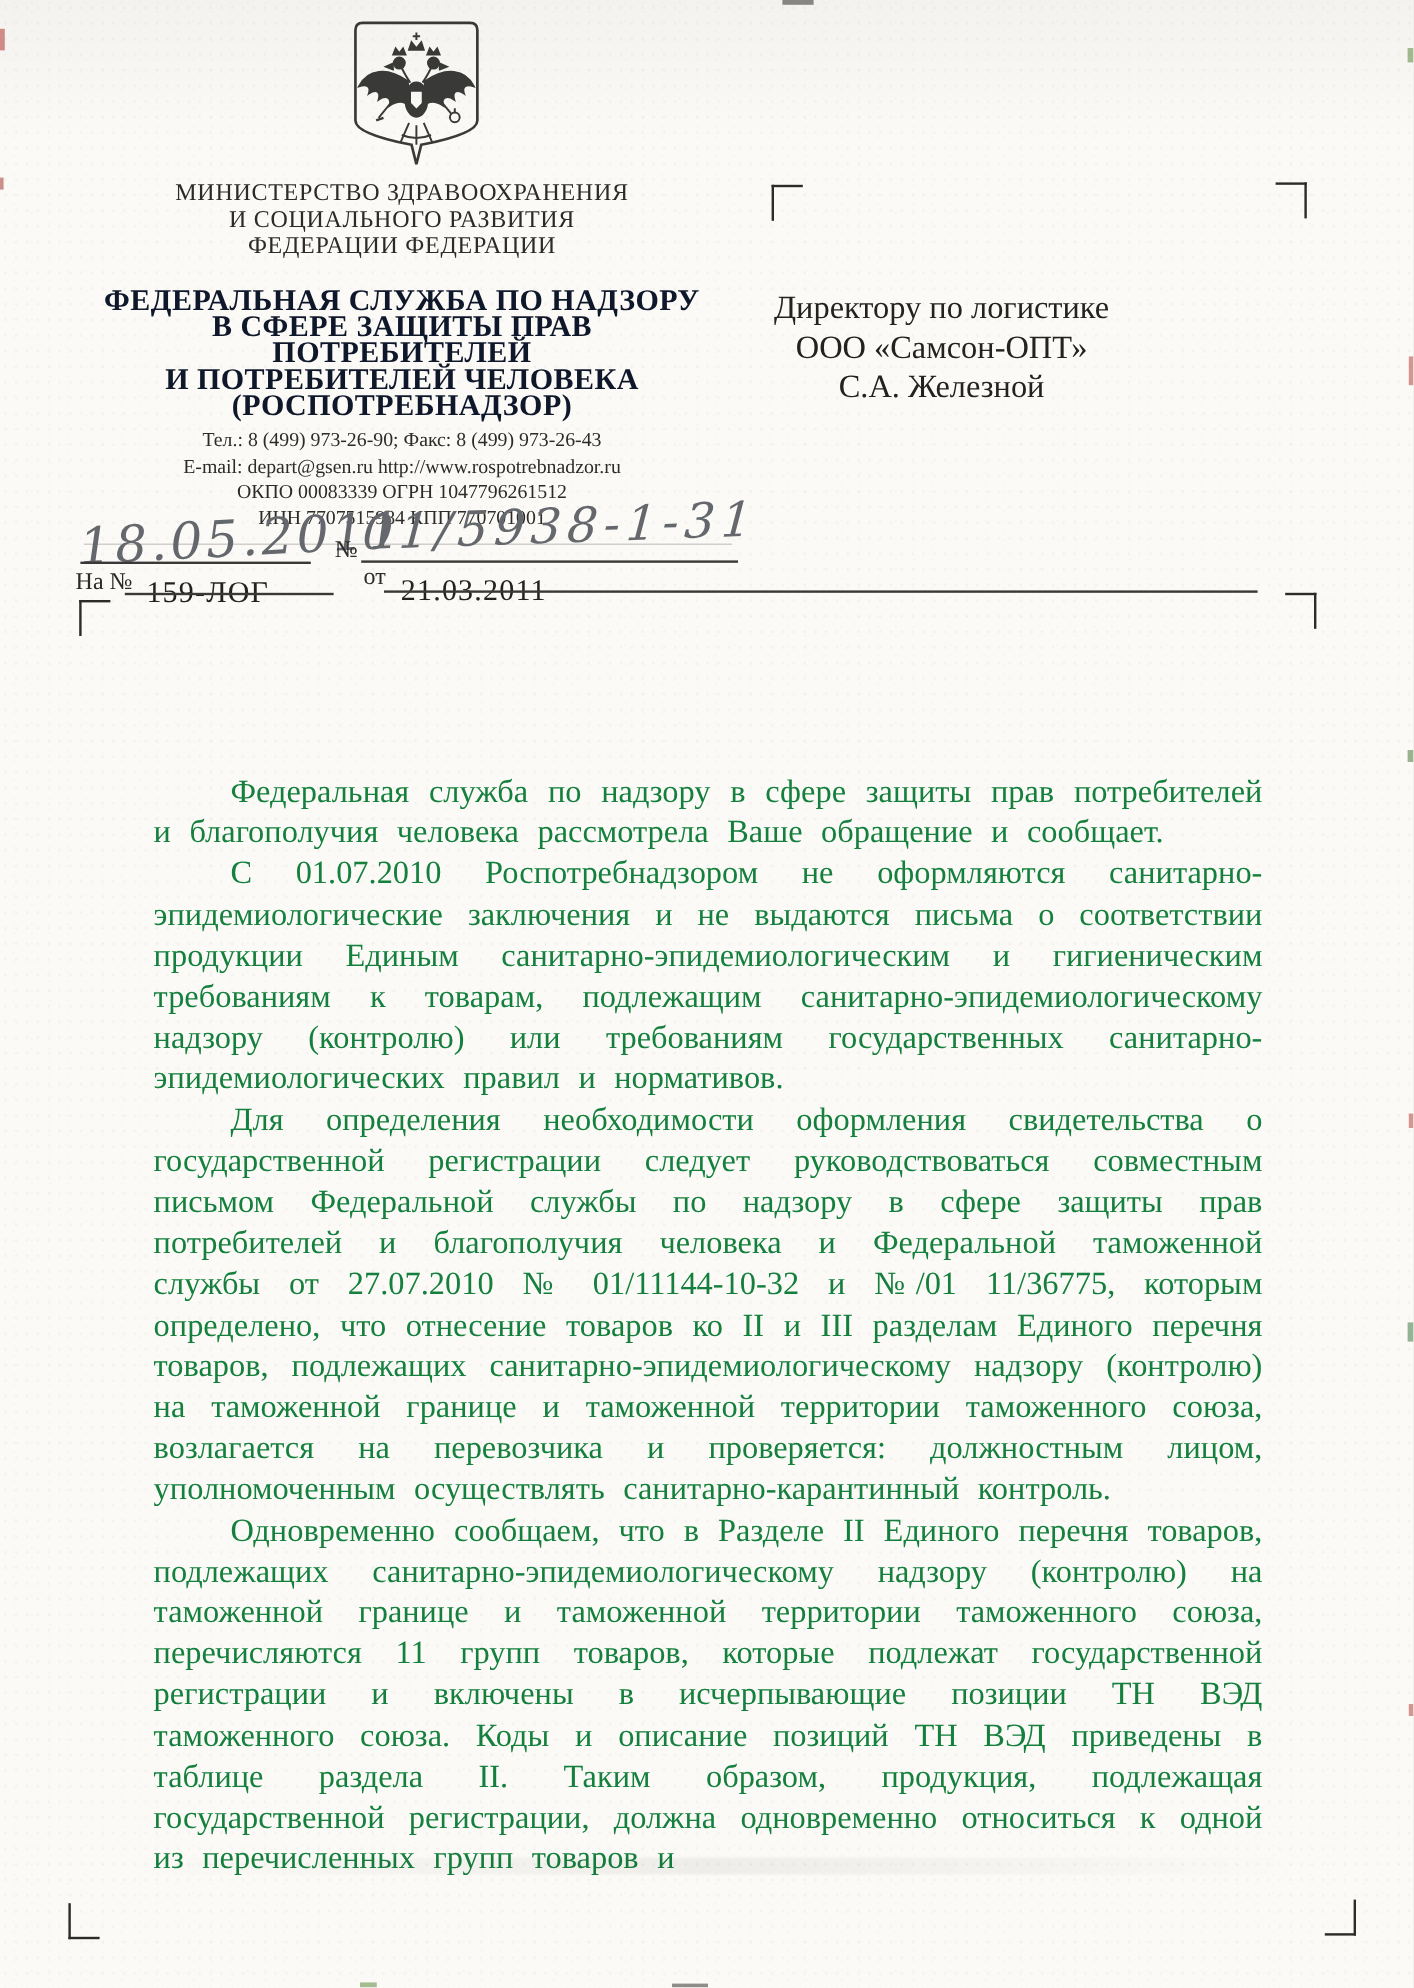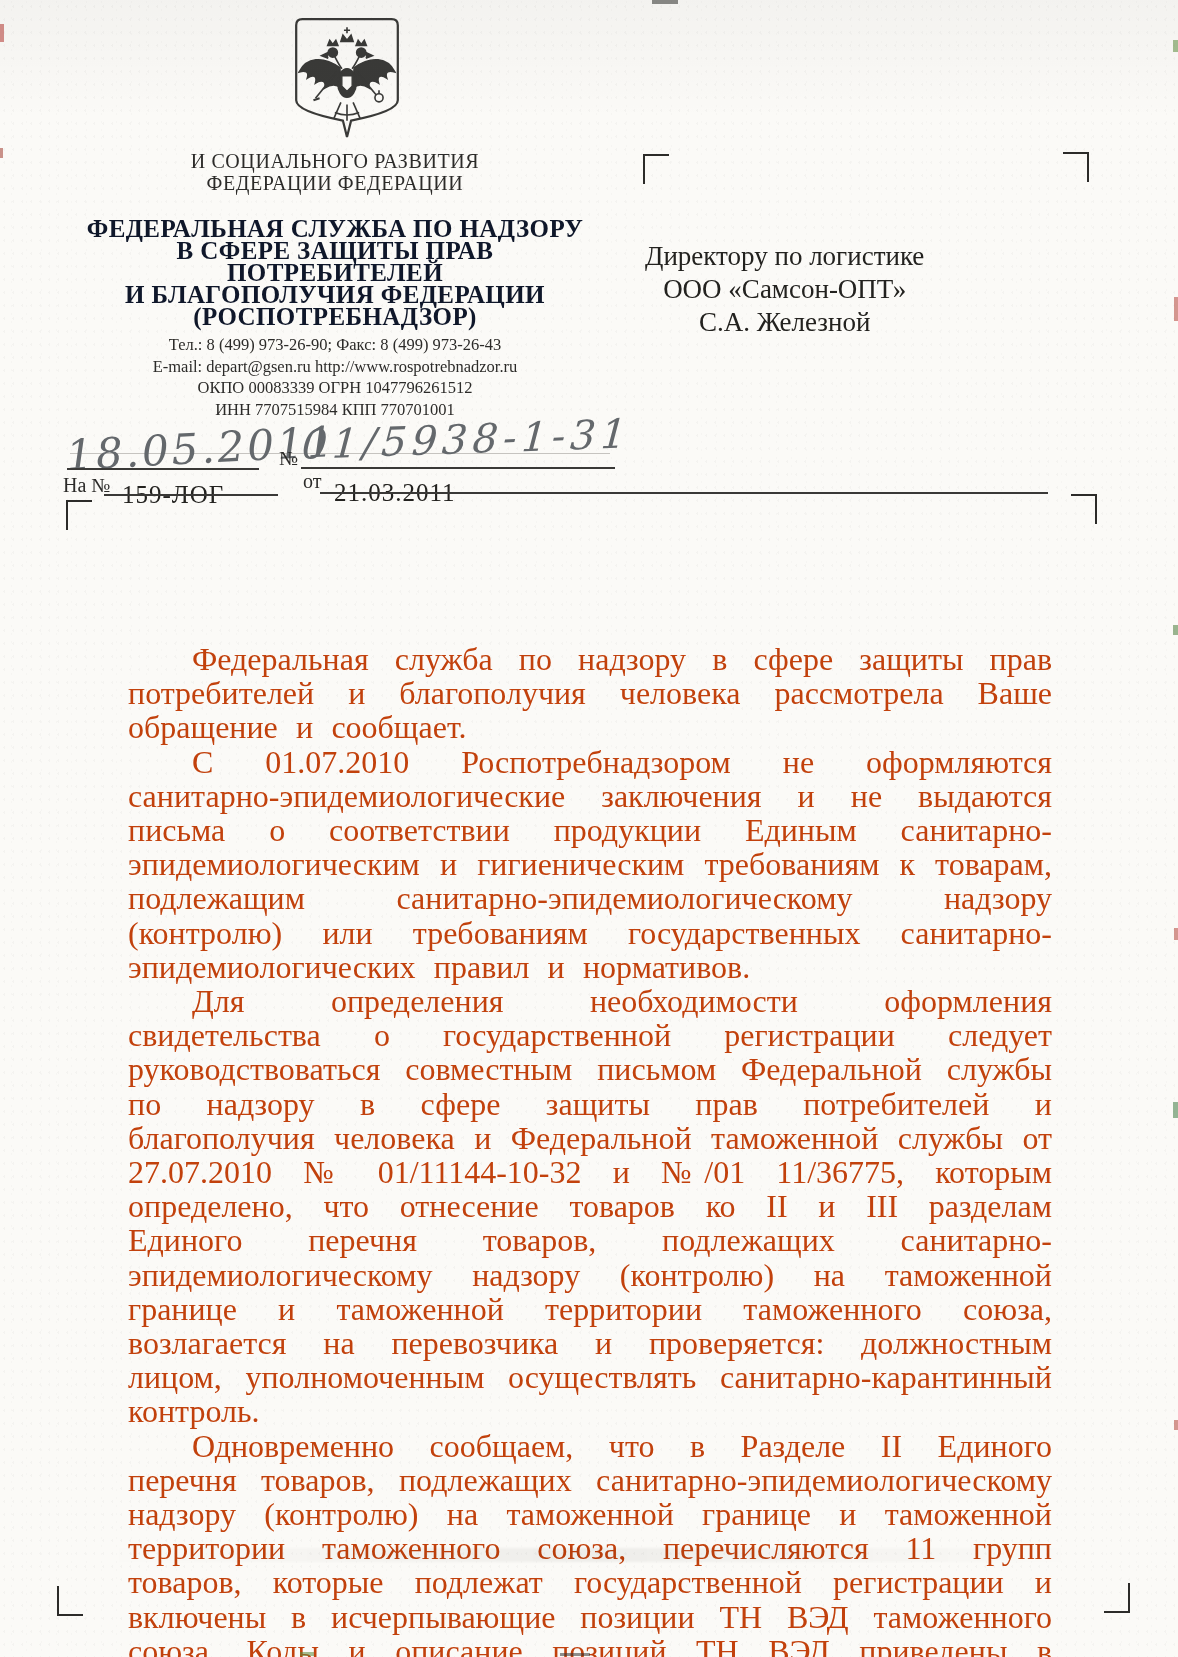--- a/index.html
+++ b/index.html
@@ -23,22 +23,22 @@
   }
   .abs{position:absolute;}
   .center-col{left:72px;top:150px;width:526px;text-align:center;}
   .ministry{font-size:20px;line-height:22px;letter-spacing:0.6px;color:#2c2b29;}
   .agency{margin-top:24px;font-size:25px;line-height:22px;font-weight:bold;letter-spacing:0.4px;color:#0f172a;}
   .contacts{margin-top:6px;font-size:16.5px;line-height:21.5px;color:#2c2b29;}
   .recipient{left:645px;top:240px;font-size:27px;line-height:33px;color:#23221f;text-align:center;}
   .subject{left:130px;top:566px;font-size:26px;line-height:35px;color:#23221f;}
   .body-text{left:128px;top:642px;width:924px;}
   .body-text p{
-    margin:0;font-size:32px;line-height:34.2px;text-align:justify;
-    text-indent:64px;word-spacing:0.32em;color:#c2410c;
+    margin:0;font-size:27px;line-height:34.2px;text-align:justify;
+    text-indent:64px;word-spacing:0.32em;color:#15803d;
   }
   .rule{position:absolute;height:2px;background:#3a3937;}
   .rule-thin{position:absolute;height:1px;background:#9a9894;opacity:0.55;}
   .hand{
     font-family:"DejaVu Serif", serif;font-style:italic;color:#64686c;
     white-space:nowrap;
   }
   .hand-date{left:66px;top:424px;font-size:42px;letter-spacing:3px;transform:rotate(-3deg);}
   .hand-num{left:302px;top:416px;font-size:40px;letter-spacing:5px;transform:rotate(-2deg) skewX(-6deg);}
   .small-label{font-size:20px;color:#2c2b29;}
@@ -88,27 +88,28 @@
       <circle cx="93.5" cy="81.5" r="4"></circle>
       <path d="M93.5,77.5 L93.5,74"></path>
 
       <path d="M56,86 L49,102 M62,88 L62,104 M68,86 L75,102"></path>
       <path d="M50,96 Q62,101 74,96"></path>
     </g>
   </svg>
 
   <div class="abs center-col">
     <div class="ministry">
+      <div>МИНИСТЕРСТВО ЗДРАВООХРАНЕНИЯ</div>
       <div>И СОЦИАЛЬНОГО РАЗВИТИЯ</div>
       <div>ФЕДЕРАЦИИ ФЕДЕРАЦИИ</div>
     </div>
     <div class="agency">
       <div>ФЕДЕРАЛЬНАЯ СЛУЖБА ПО НАДЗОРУ</div>
       <div>В СФЕРЕ ЗАЩИТЫ ПРАВ ПОТРЕБИТЕЛЕЙ</div>
-      <div>И БЛАГОПОЛУЧИЯ ФЕДЕРАЦИИ</div>
+      <div>И ПОТРЕБИТЕЛЕЙ ЧЕЛОВЕКА</div>
       <div>(РОСПОТРЕБНАДЗОР)</div>
     </div>
     <div class="contacts">
       <div>Тел.: 8 (499) 973-26-90; Факс: 8 (499) 973-26-43</div>
       <div>E-mail: depart@gsen.ru  http://www.rospotrebnadzor.ru</div>
       <div>ОКПО 00083339  ОГРН 1047796261512</div>
       <div>ИНН 7707515984  КПП 770701001</div>
     </div>
   </div>
 

